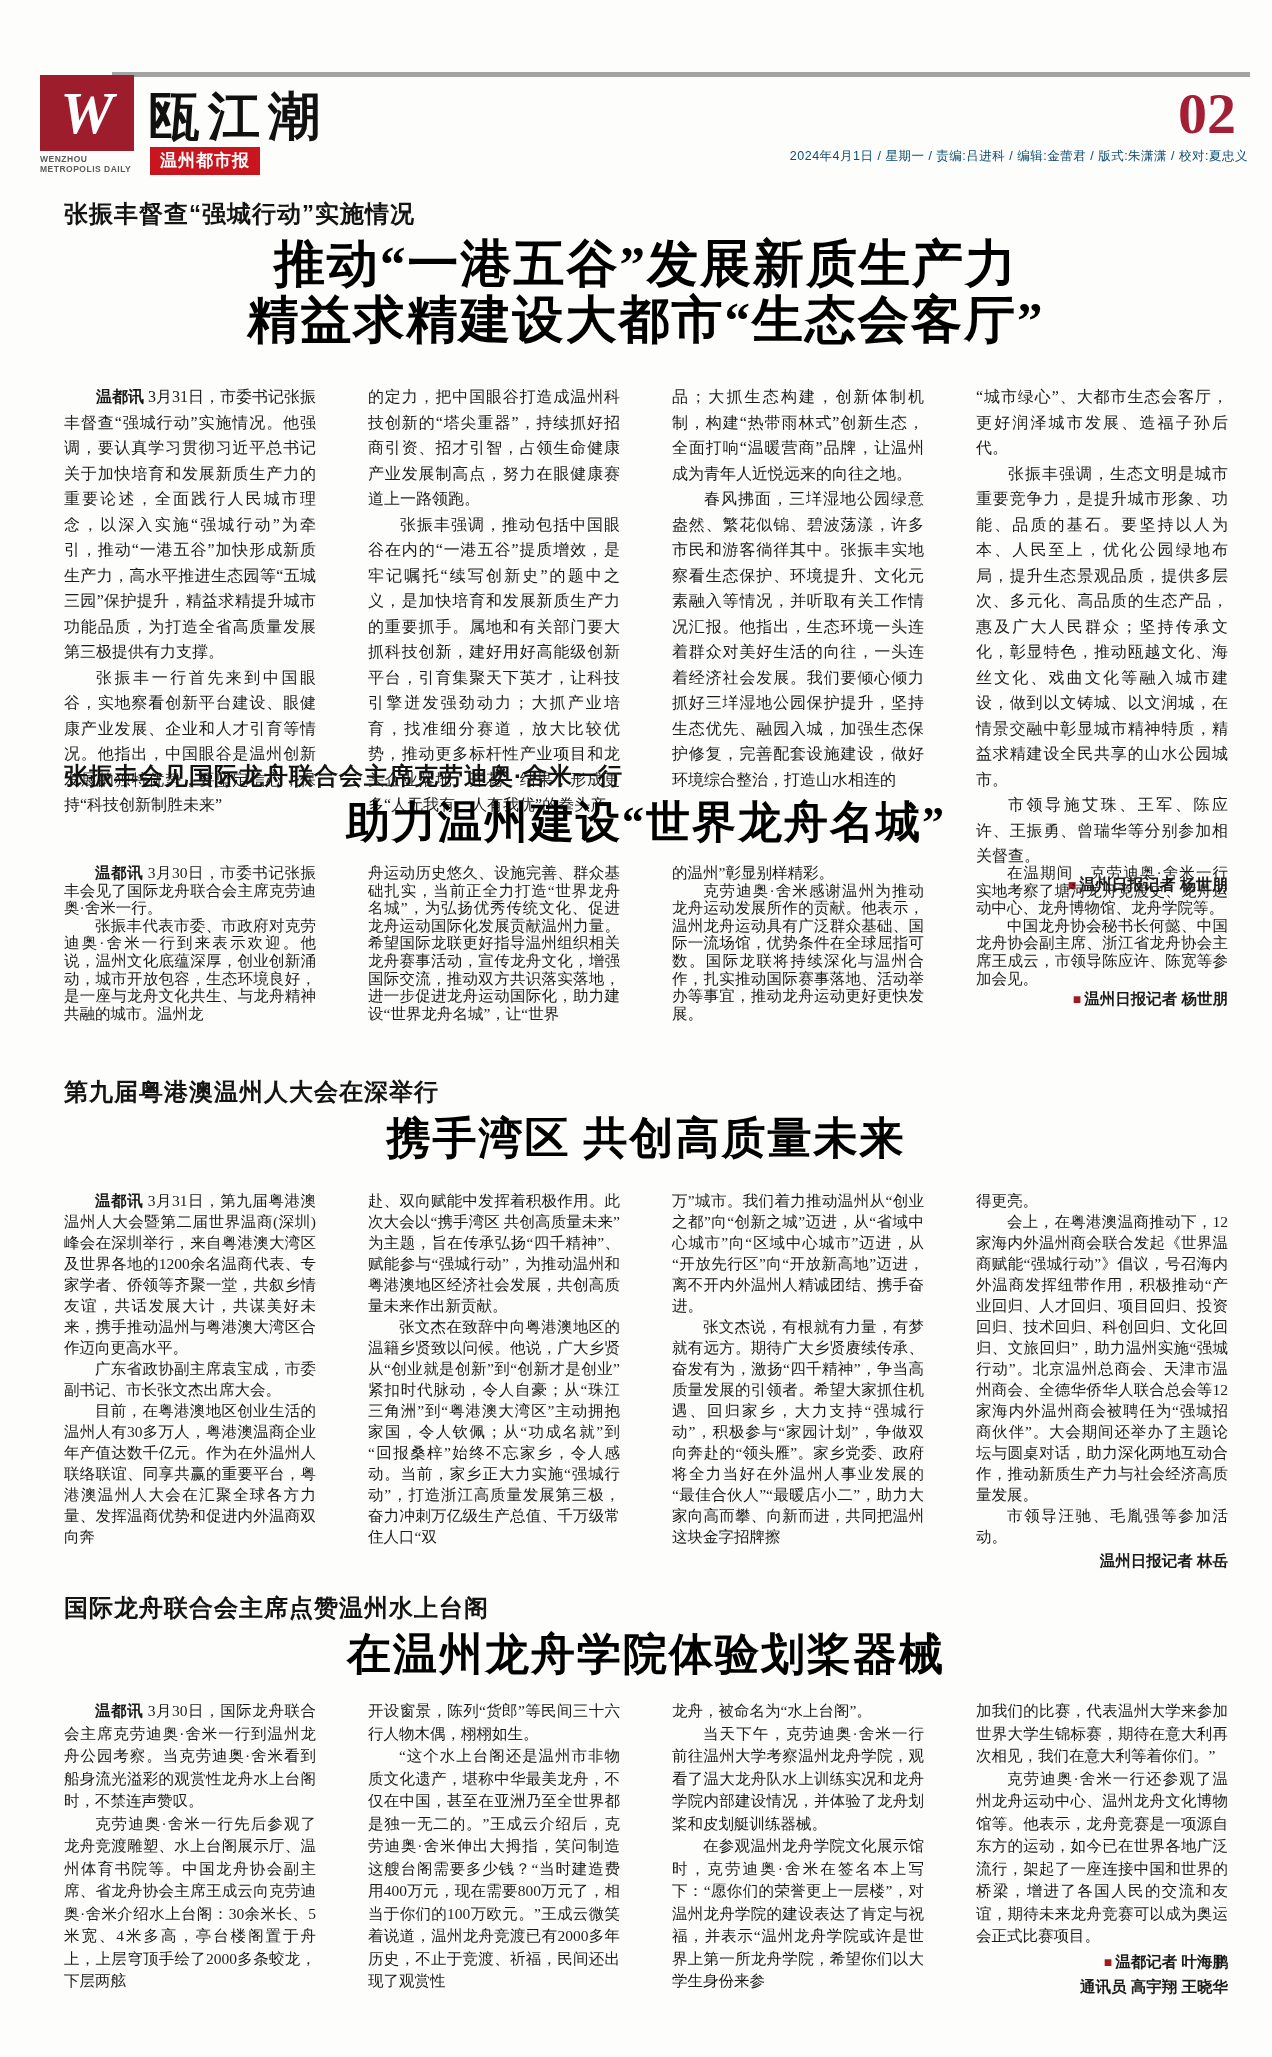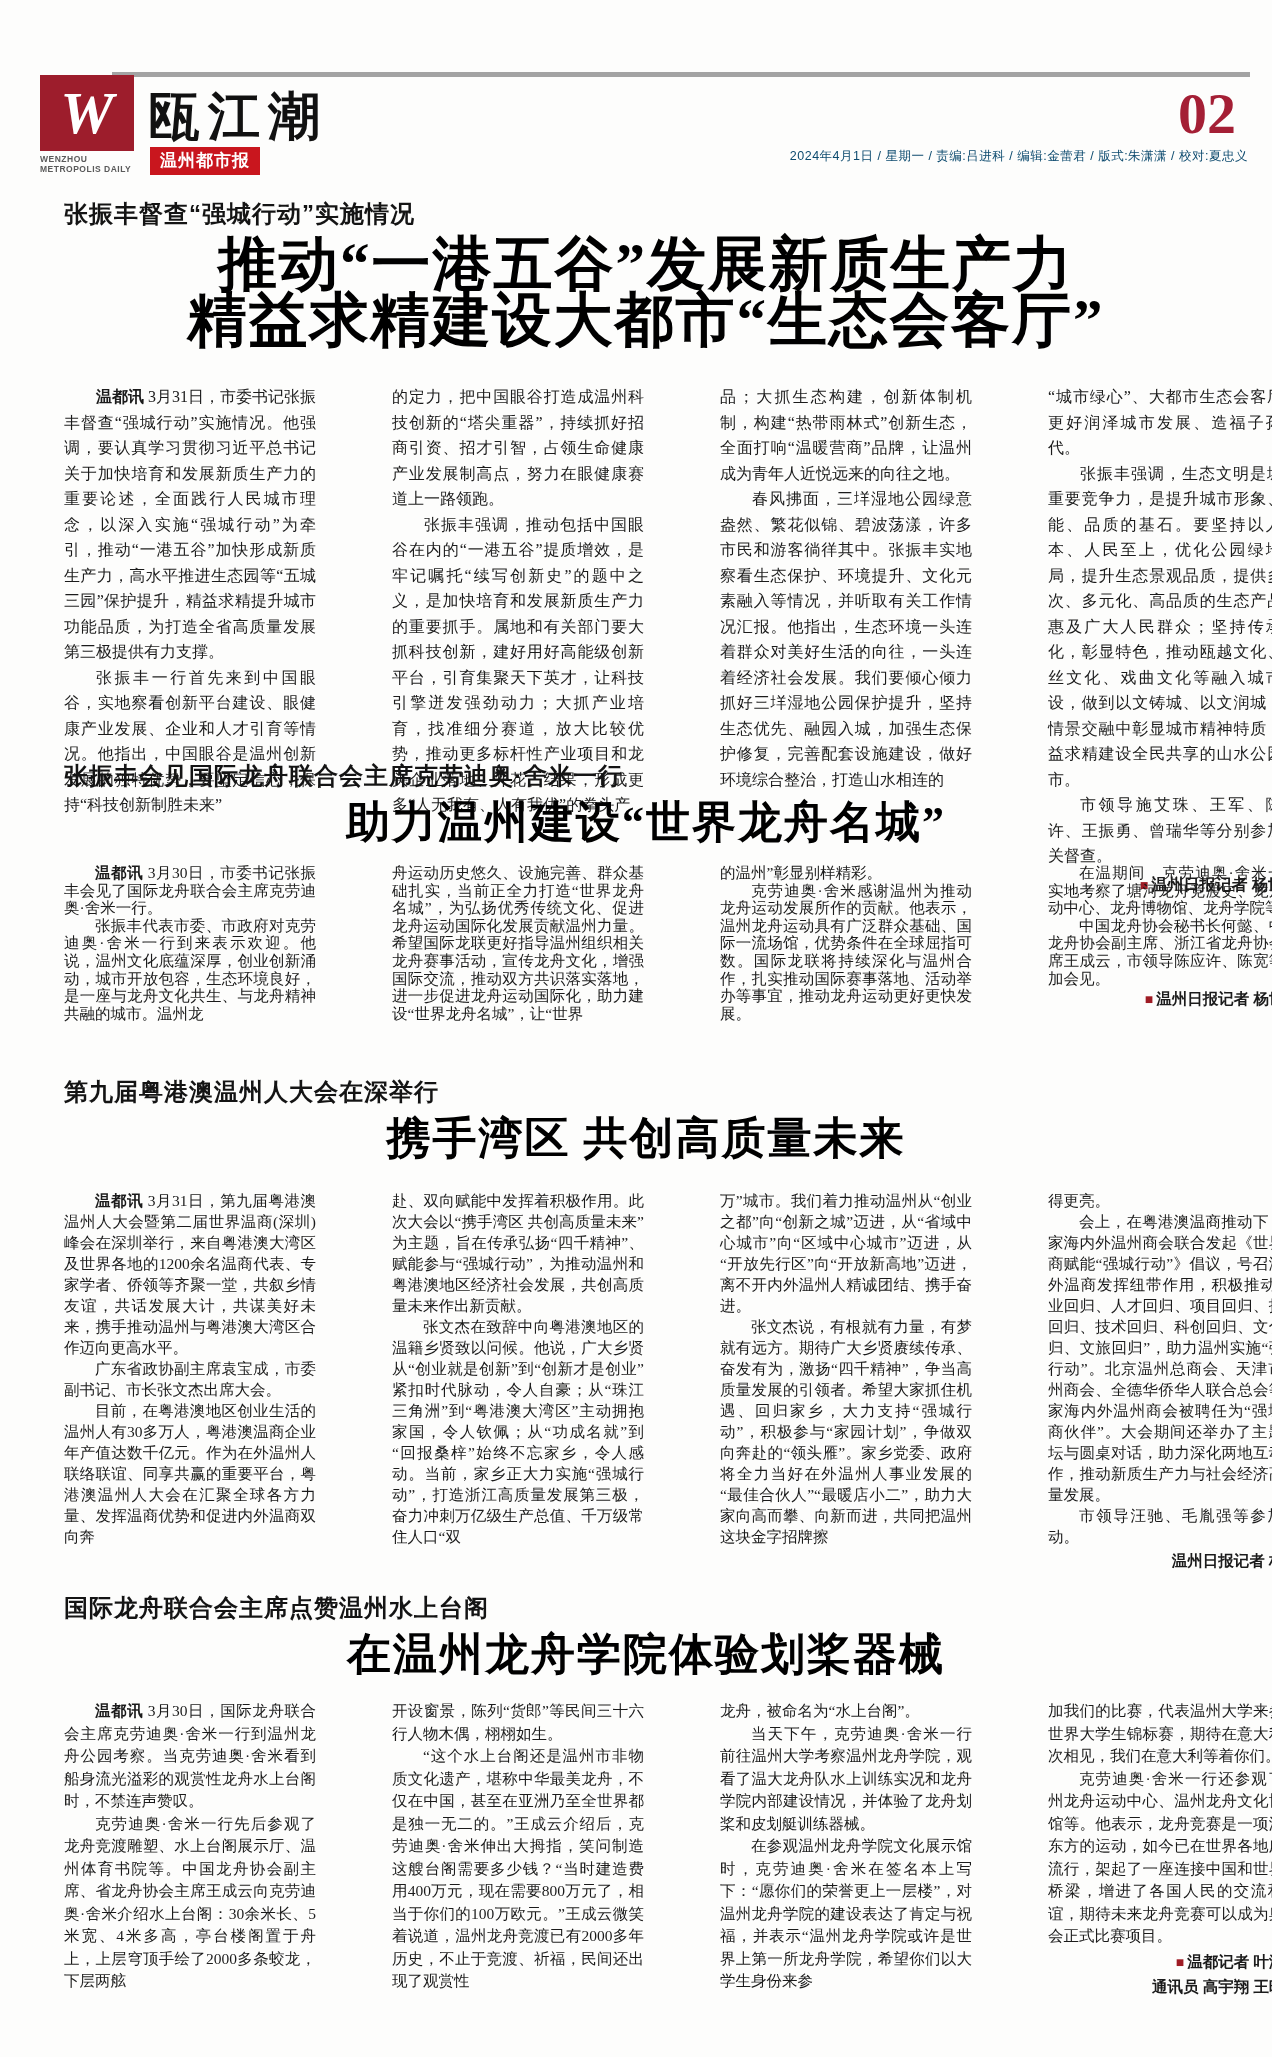--- a/index.html
+++ b/index.html
@@ -39,23 +39,23 @@
     font-family:"Liberation Sans",sans-serif;font-size:12.5px;color:#0c4a6e;letter-spacing:.5px;
   }
   
   .article{position:absolute;left:64px;width:1164px;}
   .kicker{
     text-align:left;font-family:"Liberation Sans",sans-serif;
     font-weight:bold;font-size:24px;letter-spacing:1px;color:#141414;
   }
   .headline{margin:6px 0 0;text-align:center;font-weight:bold;color:#000;}
   .hl-line{display:block;}
-  .art1 .headline{font-size:59px;line-height:56px;letter-spacing:2px;}
+  .art1 .headline{font-size:51px;line-height:56px;letter-spacing:2px;}
   .art2 .headline,.art3 .headline,.art4 .headline{font-size:44px;line-height:50px;letter-spacing:2px;}
-  .art-body{display:flex;gap:76px;}
+  .art-body{display:flex;gap:52px;}
   .art1 .art-body{margin-top:36px;}
   .art2 .art-body{margin-top:16px;justify-content:space-between;}
   .art3 .art-body{margin-top:26px;}
   .art4 .art-body{margin-top:20px;}
   .col{width:252px;flex:0 0 252px;}
   .col p{margin:0;font-size:16px;text-align:justify;text-justify:inter-ideograph;}
   .art1 .col p{line-height:25.5px;}
   .art2 .col p{line-height:17.6px;font-size:15.5px;}
   .art3 .col p{line-height:21px;font-size:15.5px;}
   .art4 .col p{line-height:22.5px;font-size:15.5px;}

